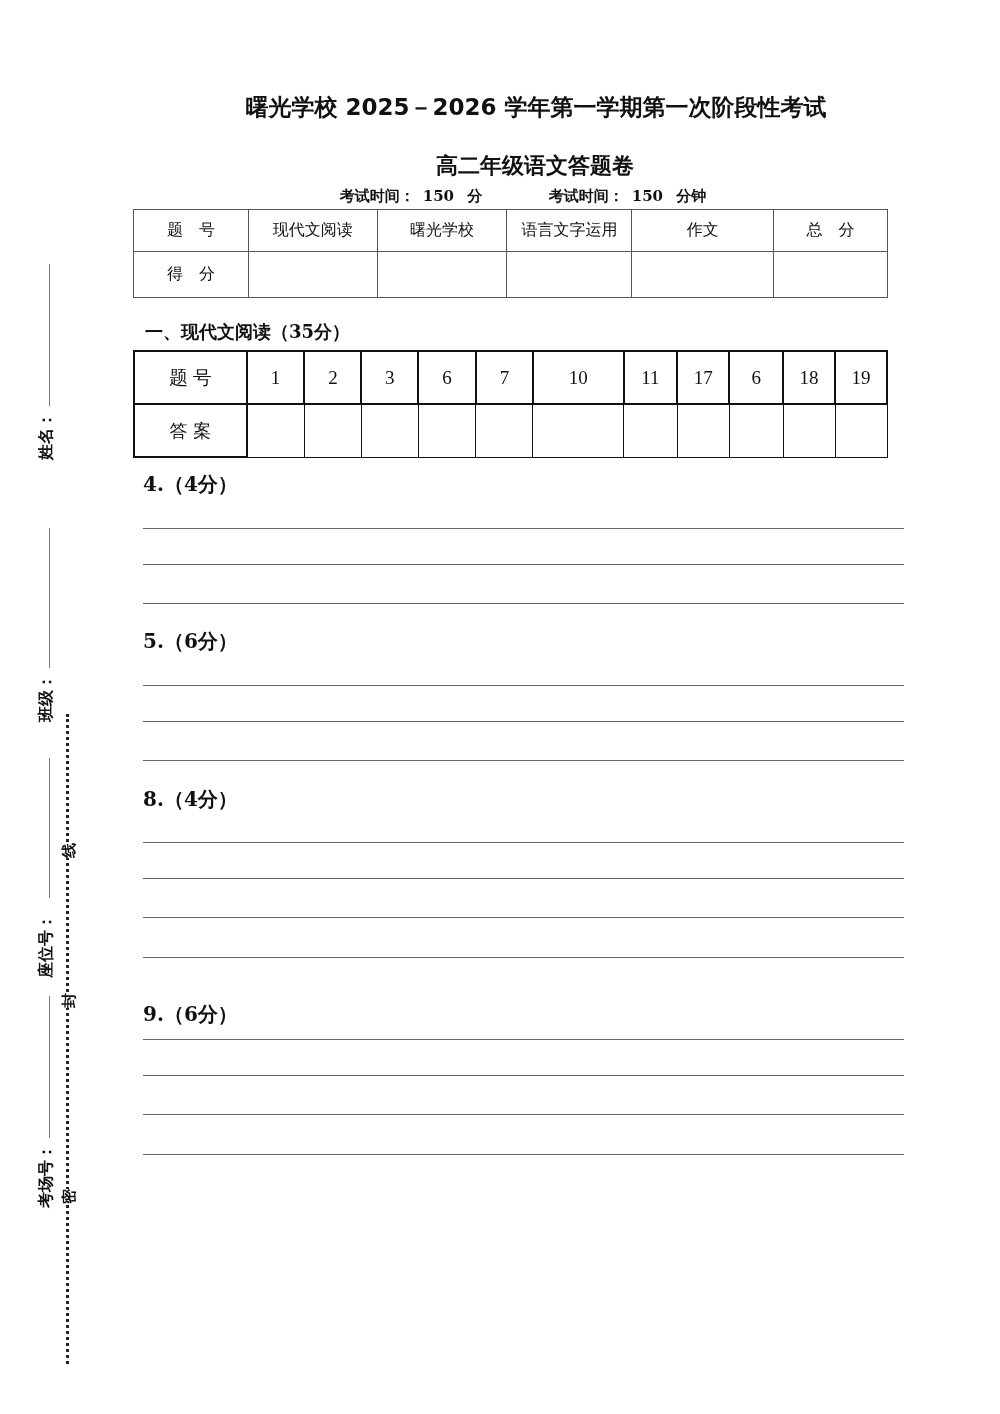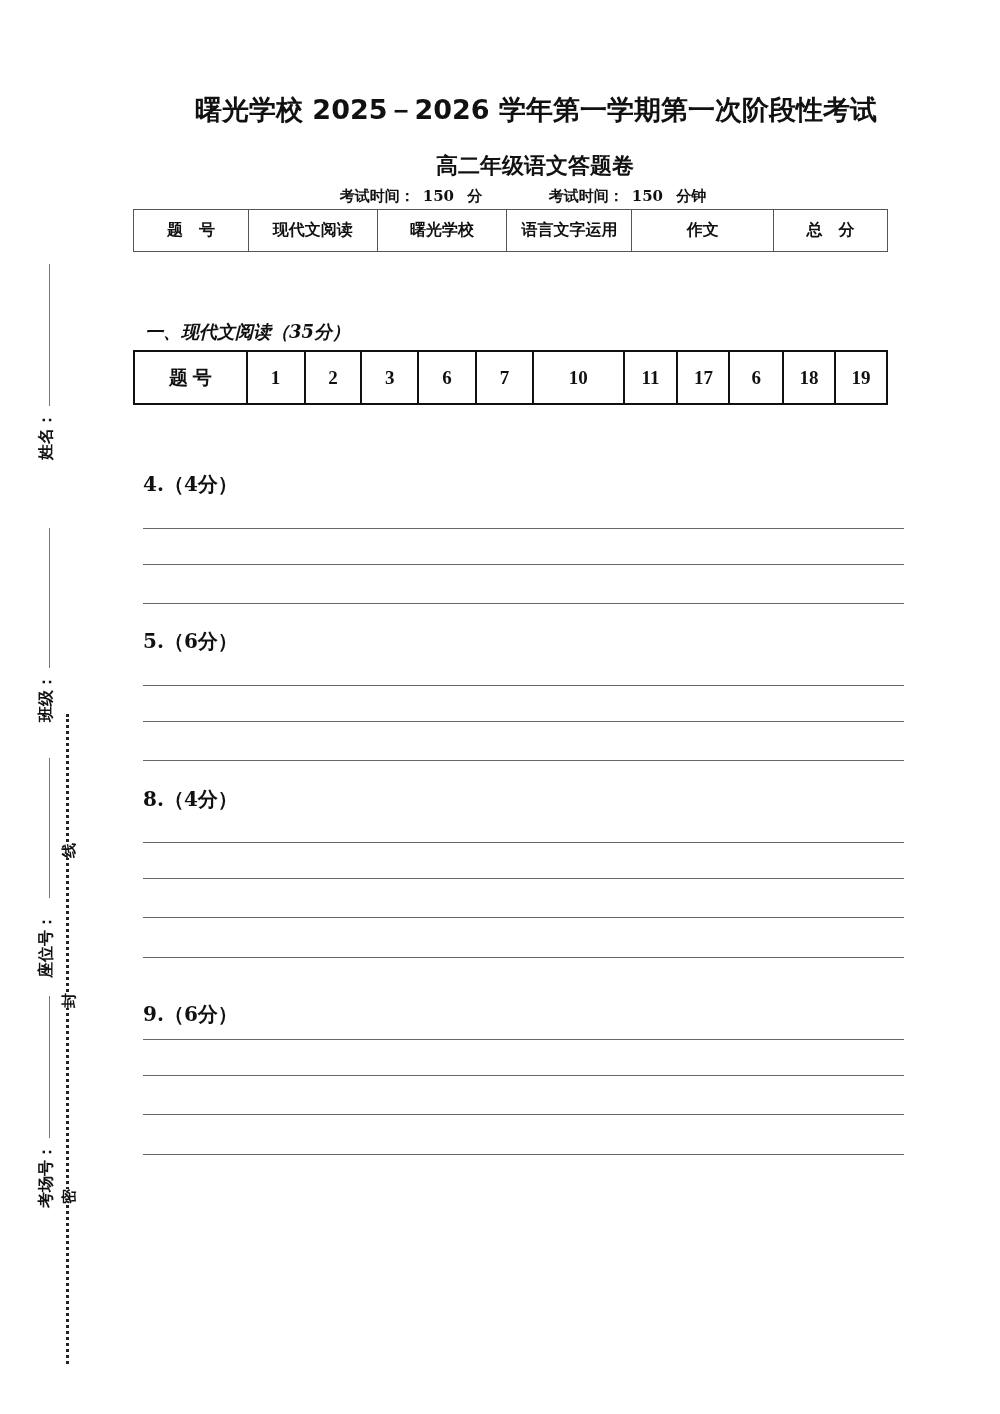--- a/index.html
+++ b/index.html
@@ -1,38 +1,38 @@
 <!DOCTYPE html>
 <html><head>
 <meta charset="utf-8">
 <style>
   html, body { margin:0; padding:0; }
   body { width:1000px; height:1414px; background:#ffffff; position:relative; overflow:hidden;
          font-family:"DejaVu Serif", "Liberation Serif", serif; color:#111; }
   .abs { position:absolute; }
   .title { left:0; width:1000px; top:92px; text-align:center; padding-left:72px; box-sizing:border-box;
-           font-family:"DejaVu Sans", "Liberation Sans", sans-serif; font-weight:bold; font-size:27px; letter-spacing:0px; }
+           font-family:"DejaVu Sans", "Liberation Sans", sans-serif; font-weight:bold; font-size:23px; letter-spacing:0px; }
   .subtitle { left:0; width:1000px; top:151px; text-align:center; padding-left:70px; box-sizing:border-box;
               font-weight:bold; font-size:22px; }
   .meta { left:0; width:1000px; top:187px; text-align:center; padding-left:46px; box-sizing:border-box;
           font-weight:bold; font-size:15px; }
   .meta span { margin:0 4px; }
   table { border-collapse:collapse; position:absolute; }
-  td { padding:0; text-align:center; vertical-align:middle; font-weight:bold; }
+  td { padding:0; text-align:center; vertical-align:middle; font-weight:normal; }
   .score-table { left:133px; top:209px; width:755px; }
   .score-table td { border:1.2px solid #555; font-size:16px; }
   .score-table tr.r1 td { height:41px; }
   .score-table tr.r2 td { height:45px; }
   .ans-table { left:133px; top:350px; width:755px; }
   .ans-table td { border:2px solid #111; font-size:17px; }
   .ans-table td.thin { border-width:1.5px; }
   .ans-table tr.r1 td { height:51px; font-family:"Liberation Serif","DejaVu Serif",serif; font-size:19px; }
   .ans-table tr.r2 td { height:51px; }
   .ans-table td.label { font-family:"DejaVu Sans","Liberation Sans",sans-serif; font-size:18px; }
-  .section { left:145px; top:320px; font-size:18px; font-weight:bold;font-style:italic; }
+  .section { left:145px; top:320px; font-size:18px; font-weight:bold; }
   .q { left:143px; font-size:20px; font-weight:bold; }
   .line { left:143px; width:761px; height:0; border-top:1.5px solid #666; }
   .side-line { width:0; border-left:1.5px solid #777; }
   .side-label { font-family:"DejaVu Sans","Liberation Sans",sans-serif; font-weight:bold; font-size:16px;
                 transform:rotate(-90deg); transform-origin:left top; white-space:nowrap; }
   .dotted { left:66px; width:0; border-left:3px dotted #222; }
   .seal { font-family:"DejaVu Sans","Liberation Sans",sans-serif; font-weight:bold; font-size:15px;
           transform:rotate(-90deg); transform-origin:left top; background:#fff; white-space:nowrap; }
 </style>
 </head>
@@ -59,20 +59,28 @@
   </colgroup>
   <tbody>
       <tr class="r1">
     <td>题　号</td>
     <td>现代文阅读</td>
     <td>曙光学校</td>
     <td>语言文字运用</td>
     <td>作文</td>
     <td>总　分</td>
   </tr>
+  <tr class="r2">
+    <td>得　分</td>
+    <td></td>
+    <td></td>
+    <td></td>
+    <td></td>
+    <td></td>
+  </tr>
 </tbody>
   </table>
 
 <div class="abs section">一、现代文阅读（35分）</div>
 
 <table class="ans-table">
   <colgroup>
     <col style="width:113px">
       <col style="width:58px">
       <col style="width:57px">
@@ -93,20 +101,34 @@
     <td>2</td>
     <td>3</td>
     <td>6</td>
     <td>7</td>
     <td>10</td>
     <td>11</td>
     <td>17</td>
     <td>6</td>
     <td>18</td>
     <td>19</td>
+  </tr>
+  <tr class="r2">
+    <td class="label">答 案</td>
+    <td class="thin"></td>
+    <td class="thin"></td>
+    <td class="thin"></td>
+    <td class="thin"></td>
+    <td class="thin"></td>
+    <td class="thin"></td>
+    <td class="thin"></td>
+    <td class="thin"></td>
+    <td class="thin"></td>
+    <td class="thin"></td>
+    <td class="thin"></td>
   </tr>
 </tbody>
   </table>
 
 <div class="abs q" style="top:471px">4.（4分）</div>
 <div class="abs line" style="top:528px"></div>
 <div class="abs line" style="top:564px"></div>
 <div class="abs line" style="top:603px"></div>
 
 <div class="abs q" style="top:628px">5.（6分）</div>

